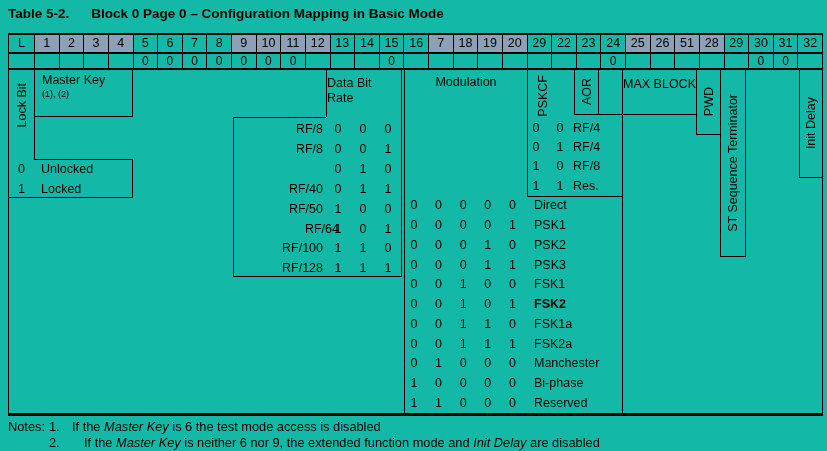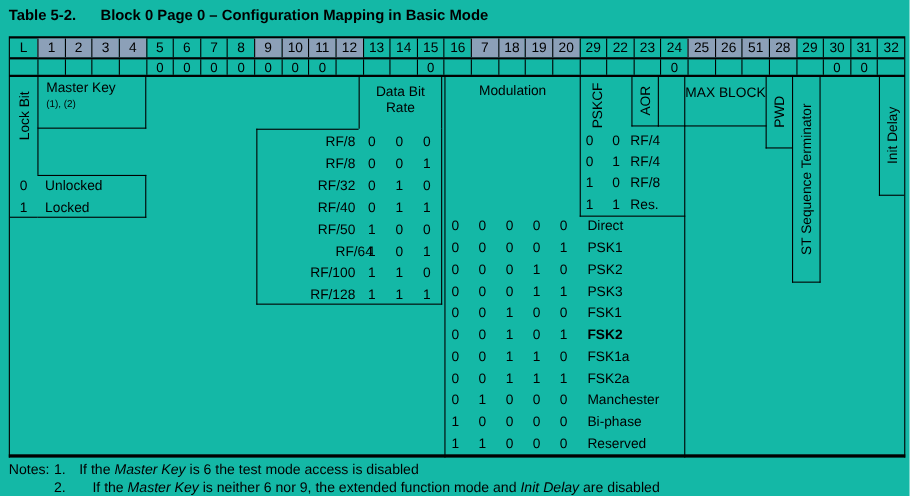--- a/index.html
+++ b/index.html
@@ -24,21 +24,21 @@
   .body{position:absolute;left:8px;top:70px;width:815px;height:346px;box-sizing:border-box;
         border-left:1.4px solid #000;border-right:1.4px solid #000;border-bottom:3px solid #000;}
   .abs{position:absolute;box-sizing:border-box;}
   .bl{border-left:1.4px solid #000;} .br{border-right:1.4px solid #000;}
   .bb{border-bottom:1.4px solid #000;} .bt{border-top:1.4px solid #000;}
   .vwrap{display:flex;align-items:center;justify-content:center;}
   .vtext{writing-mode:vertical-rl;transform:rotate(180deg);white-space:nowrap;font-size:12.5px;}
   .fieldlabel{font-size:12.5px;line-height:15px;}
   .mk-name{position:absolute;left:7px;top:3px;font-size:12.5px;}
   .mk-refs{position:absolute;left:7px;top:19px;font-size:9px;}
-  .center2{display:flex;align-items:flex-start;justify-content:center;text-align:center;padding-top:6px;font-size:12.5px;line-height:15px;}
+  .center2{display:flex;align-items:flex-start;justify-content:center;text-align:left;padding-top:6px;font-size:12.5px;line-height:15px;}
   .lrow{position:absolute;height:19px;line-height:19px;font-size:12.5px;white-space:nowrap;}
   .lrow .bit{position:absolute;width:24px;text-align:center;top:0;}
   .lrow .rlabel{position:absolute;top:0;}
   .lrow .rlabel.right{text-align:right;}
   
   .notes-label{position:absolute;left:8px;top:419px;font-size:12.8px;}
   .note-num{position:absolute;left:49px;font-size:12.8px;}
   .note-text{position:absolute;left:72px;font-size:12.8px;white-space:nowrap;}
 </style>
 </head>
@@ -185,21 +185,20 @@
         <span class="bit" style="left:118px;">0</span>
         <span class="bit" style="left:143px;">0</span>
       </div>
       <div class="lrow" style="left:224px;top:69.9px;width:169px;">
         <span class="rlabel right" style="left:0;width:90px;">RF/8</span>
         <span class="bit" style="left:93px;">0</span>
         <span class="bit" style="left:118px;">0</span>
         <span class="bit" style="left:143px;">1</span>
       </div>
       <div class="lrow" style="left:224px;top:89.8px;width:169px;">
-        <span class="rlabel right" style="left:0;width:90px;">RF/32</span>
         <span class="bit" style="left:93px;">0</span>
         <span class="bit" style="left:118px;">1</span>
         <span class="bit" style="left:143px;">0</span>
       </div>
       <div class="lrow" style="left:224px;top:109.69999999999999px;width:169px;">
         <span class="rlabel right" style="left:0;width:90px;">RF/40</span>
         <span class="bit" style="left:93px;">0</span>
         <span class="bit" style="left:118px;">1</span>
         <span class="bit" style="left:143px;">1</span>
       </div>

